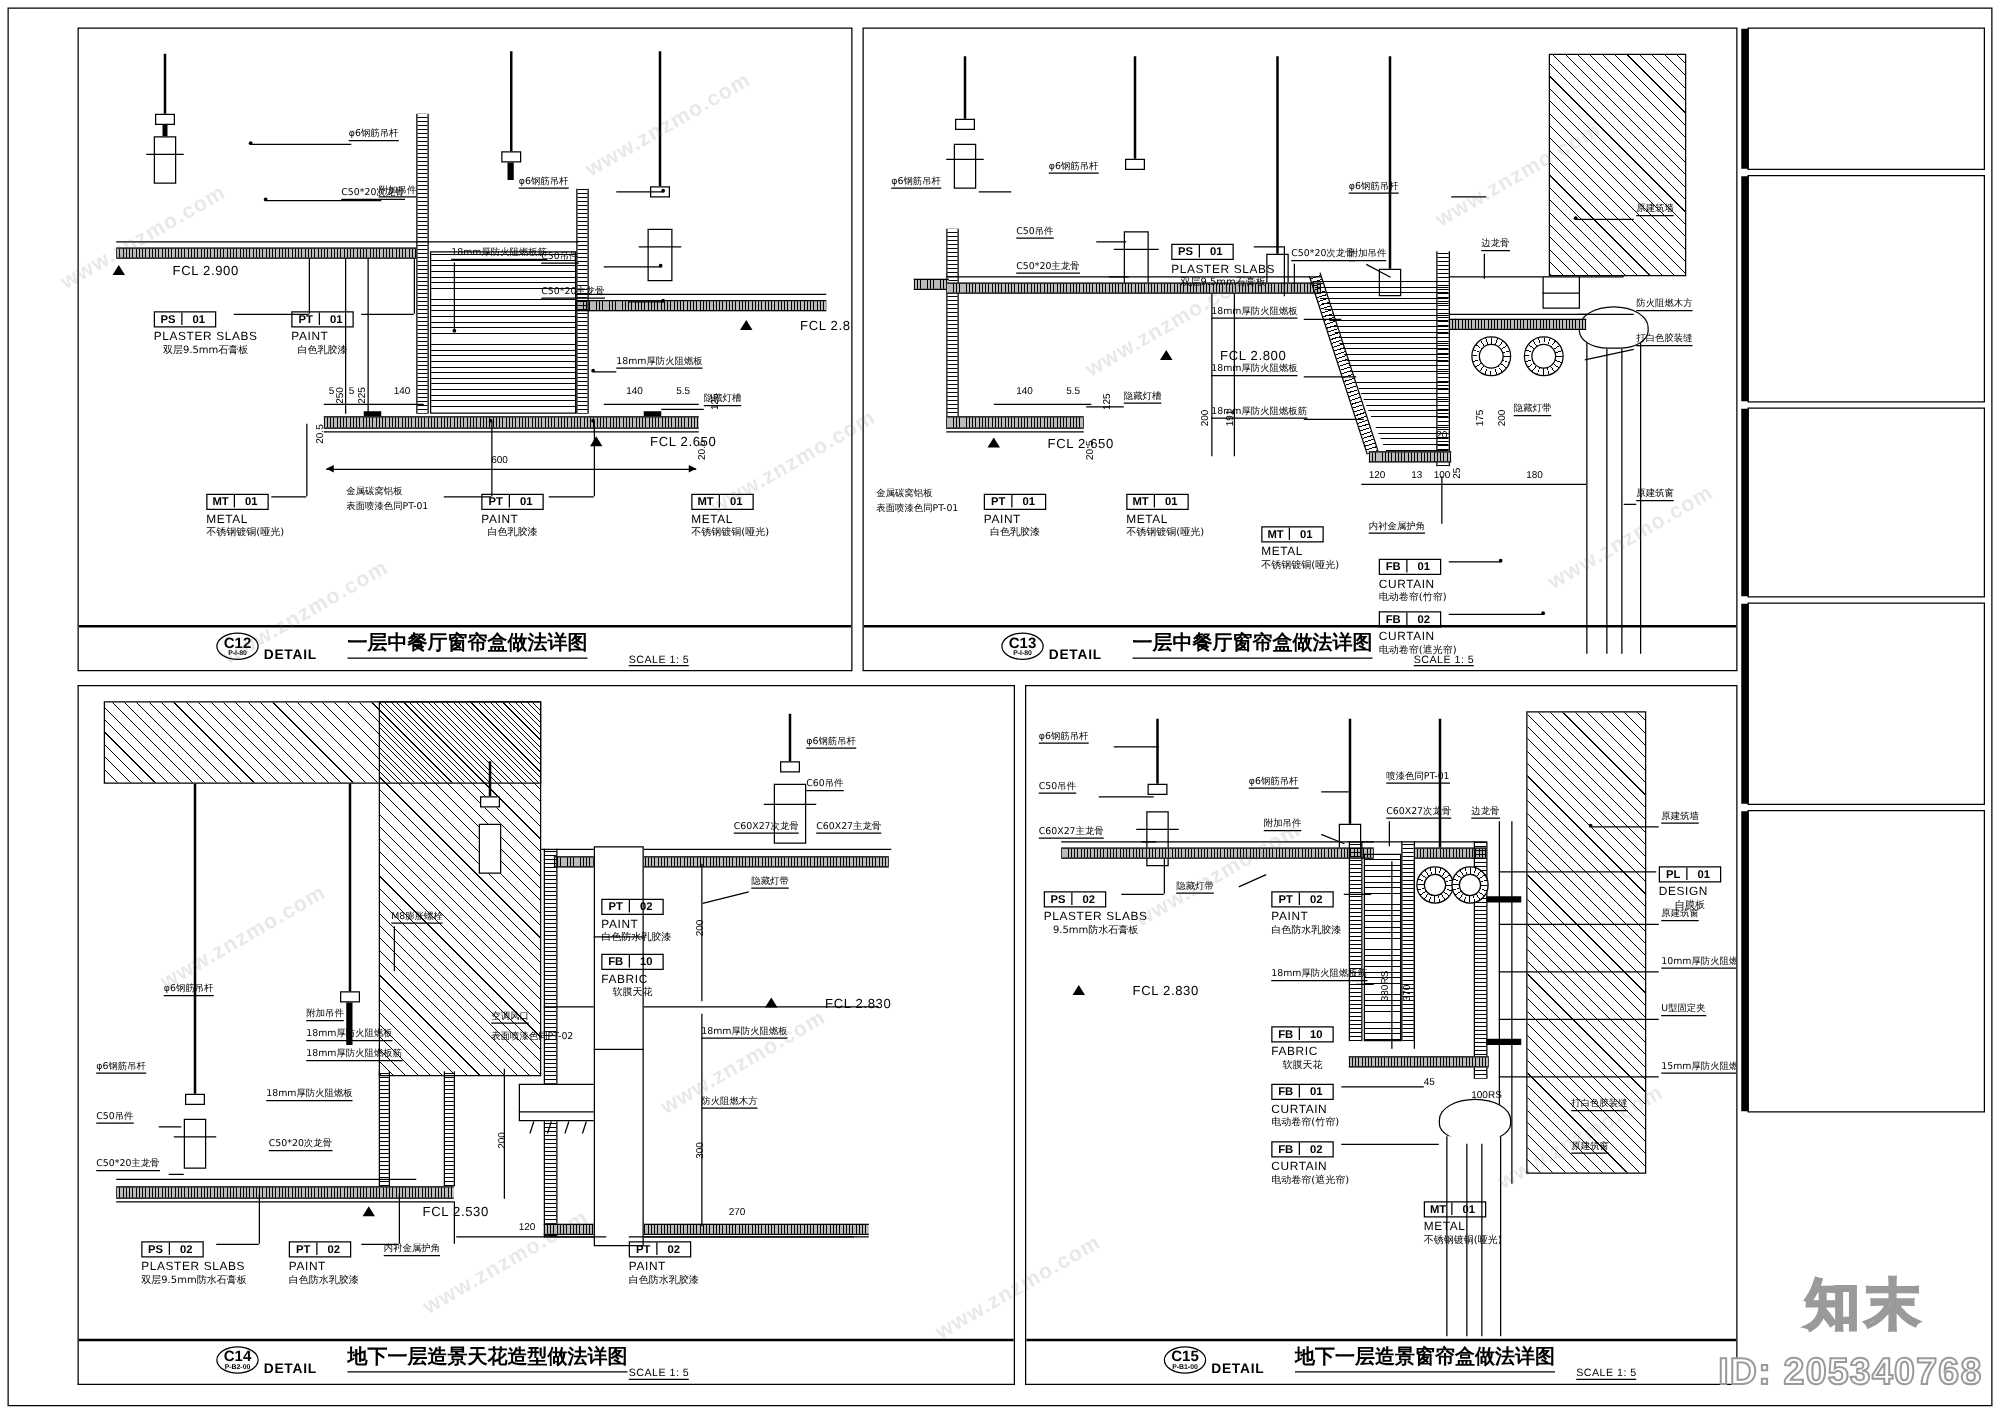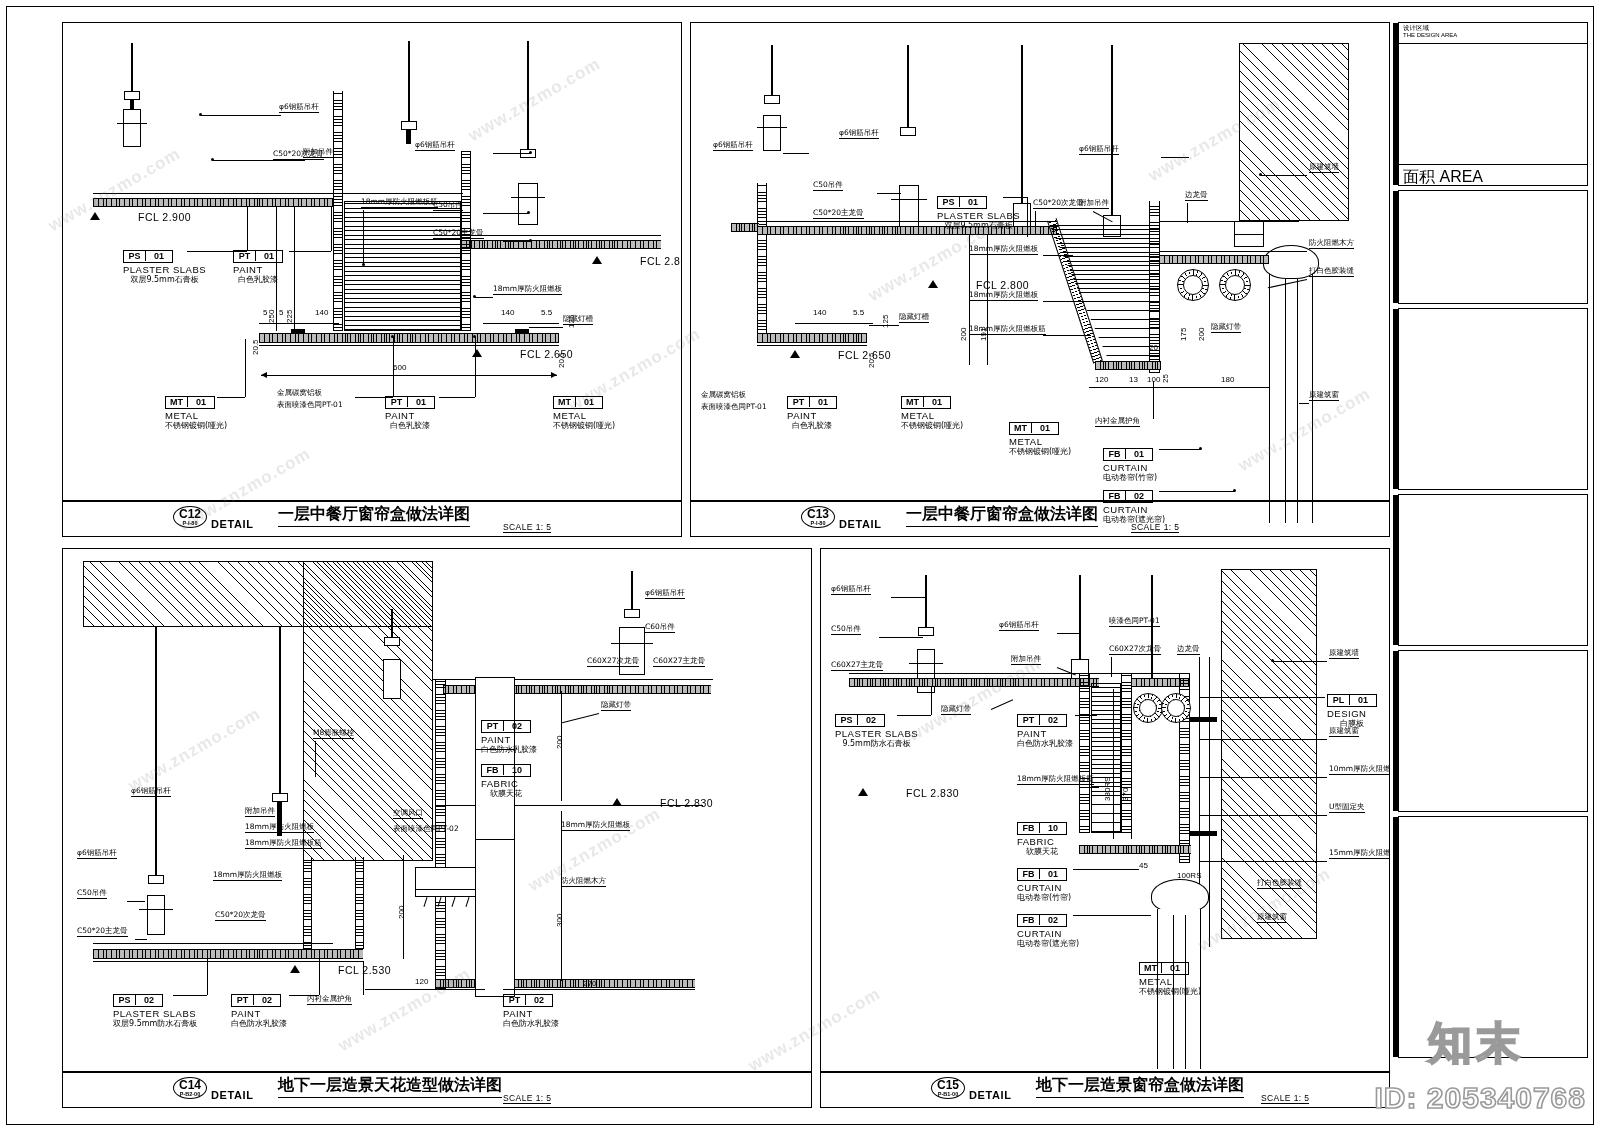--- a/index.html
+++ b/index.html
@@ -185,21 +185,21 @@
   .pillar { position:absolute; border-left:1px solid #000; border-right:1px solid #000; background:#fff;}
 
   
   .wm {
     position:absolute; color: rgba(120,120,120,0.17);
     font-size: 17px; font-family:"Liberation Sans",sans-serif;
     transform: rotate(-30deg); white-space:nowrap; pointer-events:none;
     font-weight:bold; letter-spacing:1px;
   }
   .wm-logo {
-    position:absolute; right: 76px; bottom: 58px;
+    position:absolute; right: 60px; bottom: 58px;
     font-size: 44px; font-weight: bold;
     color: #ffffff;
     -webkit-text-stroke: 2px #9a9a9a;
     font-family:"DejaVu Sans",sans-serif;
     letter-spacing: 4px;
     pointer-events:none;
   }
   .wm-id {
     position:absolute; right: 14px; bottom: 16px;
     font-size: 30px; font-weight: bold;
@@ -668,21 +668,21 @@
     <div class="leader-v" style="left:498px;top:142px;height:110px;"></div>
     <div class="dim v" style="left:492px;top:378px;">300</div>
     <div class="leader-v" style="left:498px;top:262px;height:170px;"></div>
 
     <div class="dim v" style="left:334px;top:370px;">200</div>
     <div class="leader-v" style="left:340px;top:306px;height:104px;"></div>
 
     <div class="dl hl" style="left:302px;top:440px;width:120px;"></div>
     <div class="dim" style="left:352px;top:428px;">120</div>
     <div class="dl hl" style="left:440px;top:440px;width:180px;"></div>
-    <div class="dim" style="left:520px;top:430px;">270</div>
+    <div class="dim" style="left:520px;top:416px;">270</div>
 
     <div class="tag" style="left:418px;top:166px;">
       <span class="box">
         <span class="c1">PT</span>
         <span class="c2">02</span>
       </span>
       <span class="en">PAINT</span>
       <span class="cn">白色防水乳胶漆</span>
     </div>
     <div class="tag" style="left:418px;top:210px;">
@@ -895,31 +895,20 @@
           <span class="b-bot">P-B1-00</span>
         </div>
         <div class="tb-detail">DETAIL</div>
         <div class="tb-title">地下一层造景窗帘盒做法详图</div>
         <div class="tb-scale">SCALE 1: 5</div>
       </div>
     </div>
   </div>
 
   <div class="rpanel">
-    <div class="rp-block">
-      <div class="rp-head">
-        <span class="cn">设计区域</span>
-        <span class="en">THE DESIGN AREA</span>
-      </div>
-      <div class="rp-body"></div>
-      <div class="rp-foot">
-        <span class="cn">面积</span>
-        <span class="en">AREA</span>
-      </div>
-    </div>
     <div class="rp-block">
         <div class="rp-plain"></div>
       </div>
     <div class="rp-block">
         <div class="rp-plain" style="height:180px;"></div>
       </div>
     <div class="rp-block">
         <div class="rp-plain" style="height:150px;"></div>
       </div>
     <div class="rp-block">

